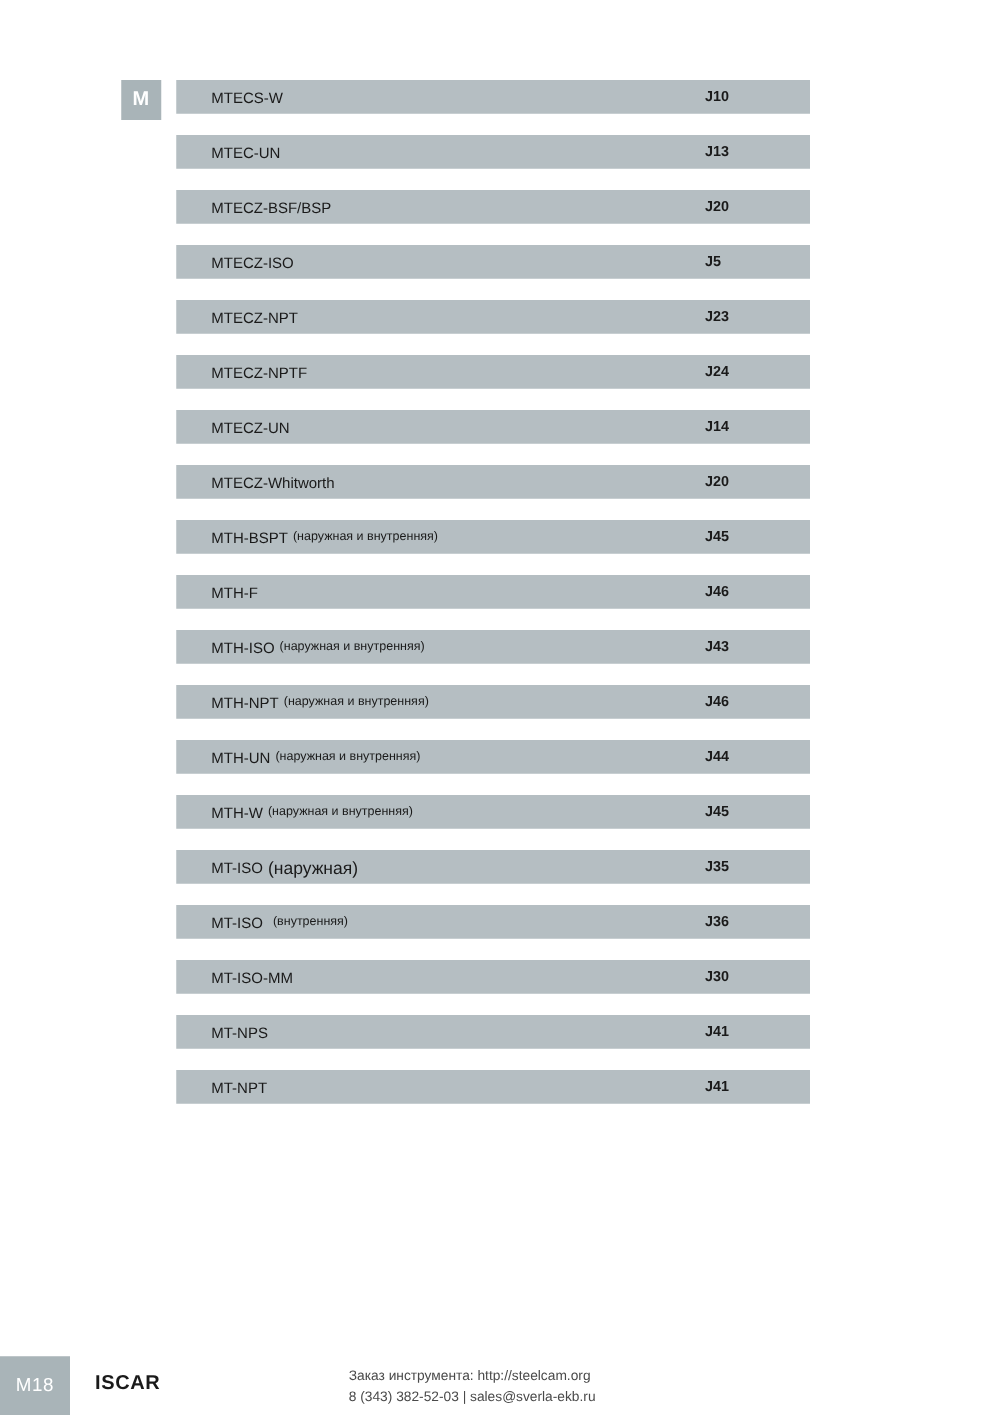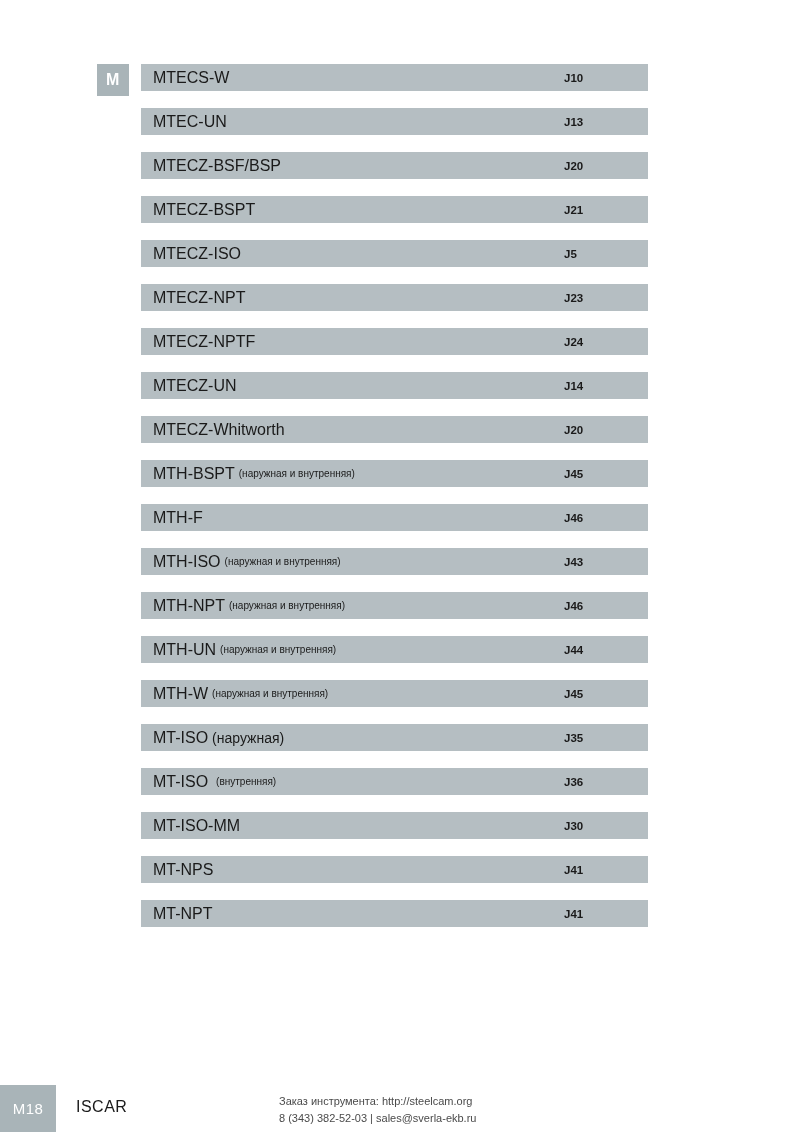--- a/index.html
+++ b/index.html
@@ -46,23 +46,24 @@
     height: 27px;
     background: #b5bec2;
     margin-bottom: 17px;
     display: flex;
     align-items: center;
     box-sizing: border-box;
     padding: 0 10px 0 12px;
     position: relative;
   }
   .row-name {
-    font-size: 16px;
+    font-size: 12px;
     color: #1a1a1a;
     white-space: nowrap;
+    margin-left: 16px;
   }
   .row-page {
     position: absolute;
     left: 423px;
     font-size: 11.5px;
     color: #1a1a1a;
     font-weight: bold;
   }
   
   .footer {
@@ -84,21 +85,21 @@
     align-items: center;
     justify-content: center;
     font-size: 15px;
     letter-spacing: 0.5px;
   }
   .footer-brand {
     position: absolute;
     left: 76px;
     top: 13px;
     font-size: 16px;
-    font-weight: normal;
+    font-weight: bold;
     color: #1a1a1a;
     letter-spacing: 0.5px;
   }
   .footer-order {
     position: absolute;
     left: 279px;
     top: 8px;
     font-size: 11px;
     color: #4a4a4a;
     line-height: 17px;
@@ -119,24 +120,20 @@
         <span class="row-name">MTECS-W</span>
         <span class="row-page">J10</span>
       </div>
       <div class="index-row">
         <span class="row-name">MTEC-UN</span>
         <span class="row-page">J13</span>
       </div>
       <div class="index-row">
         <span class="row-name">MTECZ-BSF/BSP</span>
         <span class="row-page">J20</span>
-      </div>
-      <div class="index-row">
-        <span class="row-name">MTECZ-BSPT</span>
-        <span class="row-page">J21</span>
       </div>
       <div class="index-row">
         <span class="row-name">MTECZ-ISO</span>
         <span class="row-page">J5</span>
       </div>
       <div class="index-row">
         <span class="row-name">MTECZ-NPT</span>
         <span class="row-page">J23</span>
       </div>
       <div class="index-row">

